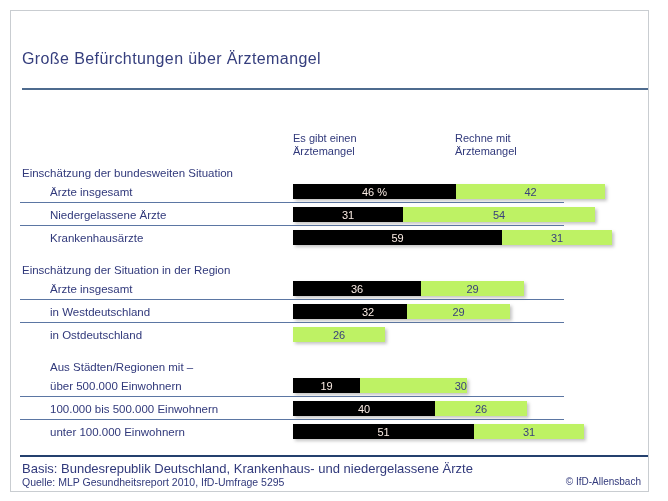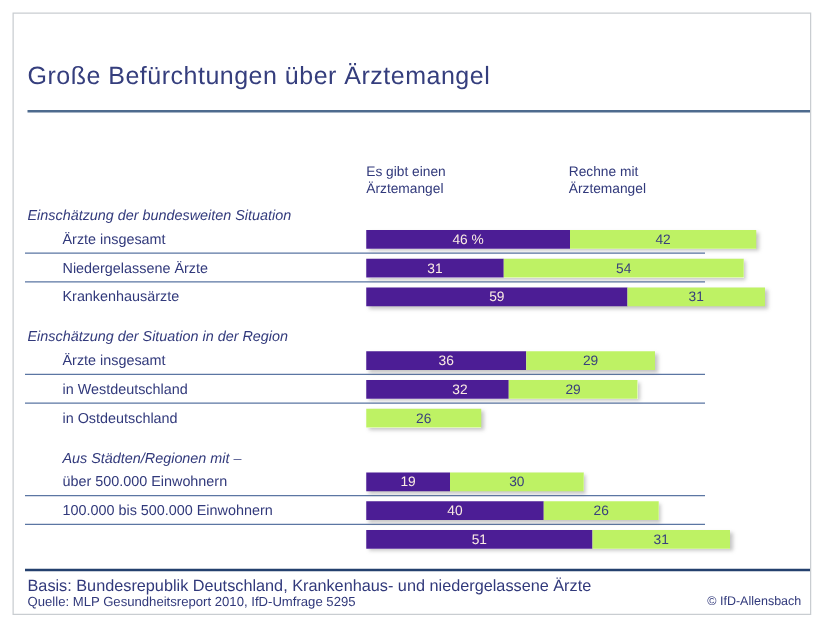--- a/index.html
+++ b/index.html
@@ -1,39 +1,39 @@
 <!DOCTYPE html>
 <html><head>
 <meta charset="utf-8">
 <style>
   html,body{margin:0;padding:0;background:#fff;}
   .page{position:relative;width:668px;height:501px;background:#ffffff;
         font-family:"Liberation Sans",sans-serif;overflow:hidden;}
   .frame{position:absolute;left:10px;top:10px;width:637px;height:480px;
          border:1px solid #c9cdd1;pointer-events:none;}
-  .title{position:absolute;left:22px;top:50px;font-size:20px;font-weight:normal;
+  .title{position:absolute;left:22px;top:50px;font-size:16px;font-weight:normal;
          letter-spacing:.4px;color:#353e7d;margin:0;}
   .title-rule{position:absolute;left:22px;top:88px;width:626px;height:2px;background:#4e6b8e;}
   .chart{position:absolute;left:0;top:130px;width:668px;}
   .col-heads{position:relative;height:36px;}
   .col-head{position:absolute;top:2px;font-size:11px;line-height:12.5px;
             color:#31397b;white-space:pre-line;}
   .col-head.c1{left:293px;}
   .col-head.c2{left:455px;}
-  .group-header{font-size:11.5px;font-style:italic;color:#31397b;height:18px;
+  .group-header{font-size:11.5px;color:#31397b;height:18px;
                 padding-left:22px;padding-top:1px;box-sizing:border-box;}
   .group-header.indent{padding-left:50px;}
   .group-header.gap{margin-top:10px;}
   .row{position:relative;height:23px;width:584px;}
   .sep{position:absolute;left:20px;right:20px;bottom:4px;height:1px;background:#5b76a3;}
   .row-label{position:absolute;left:50px;top:0;font-size:11.5px;color:#31397b;line-height:16px;}
   .bar{position:absolute;left:293px;top:0;height:15px;display:flex;
        box-shadow:2px 2px 3px rgba(110,110,110,.4);}
   .seg{height:15px;display:flex;align-items:center;justify-content:center;box-sizing:border-box;}
-  .seg0{background:#4c1d95;}
+  .seg0{background:#000000;}
   .seg1{background:#bef264;}
   .seg-val{font-size:11px;white-space:nowrap;}
   .seg0 .seg-val{color:#fbece4;}
   .seg1 .seg-val{color:#39407c;}
   .footer-rule{position:absolute;left:20px;top:455px;width:628px;height:2px;background:#24406e;}
   .basis{position:absolute;left:22px;top:461px;font-size:13px;color:#31397b;}
   .quelle{position:absolute;left:22px;top:476px;font-size:10.5px;color:#31397b;}
   .copyright{position:absolute;right:27px;top:476px;font-size:10px;color:#31397b;}
 </style>
 </head>
@@ -123,38 +123,39 @@
           </div>
         </div>
         <div class="group-header indent gap">Aus Städten/Regionen mit –</div>
         <div class="row">
           <div class="sep"></div>
           <div class="row-label">über 500.000 Einwohnern</div>
           <div class="bar">
             <div class="seg seg0" style="width: 67px;">
               <span class="seg-val">19</span>
             </div>
-            <div class="seg seg1" style="width: 107px;">
+            <div class="seg seg1" style="width: 107px; justify-content: flex-end;">
               <span class="seg-val">30</span>
             </div>
           </div>
         </div>
         <div class="row">
           <div class="sep"></div>
           <div class="row-label">100.000 bis 500.000 Einwohnern</div>
           <div class="bar">
             <div class="seg seg0" style="width: 142px;">
               <span class="seg-val">40</span>
             </div>
             <div class="seg seg1" style="width: 92px;">
               <span class="seg-val">26</span>
             </div>
           </div>
         </div>
         <div class="row">
+          <div class="row-label">unter 100.000 Einwohnern</div>
           <div class="bar">
             <div class="seg seg0" style="width: 181px;">
               <span class="seg-val">51</span>
             </div>
             <div class="seg seg1" style="width: 110px;">
               <span class="seg-val">31</span>
             </div>
           </div>
         </div>
       </div>

